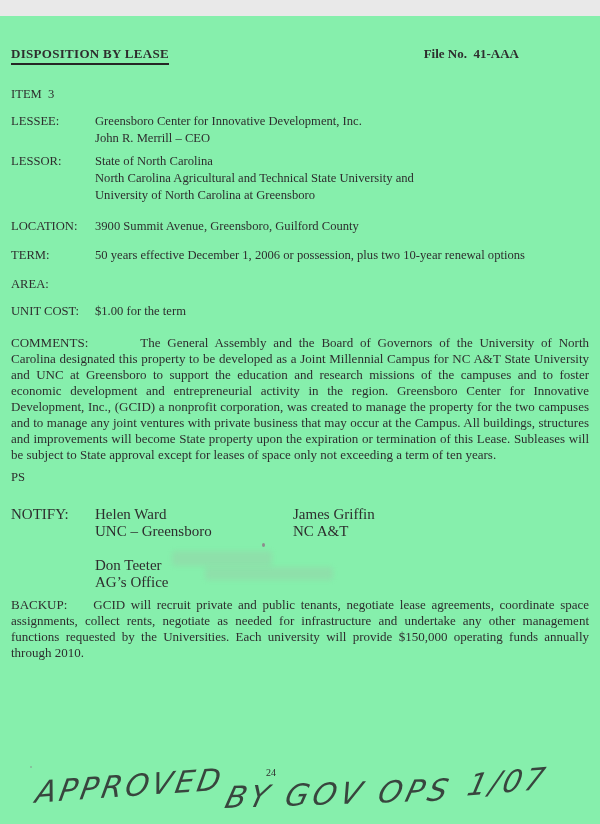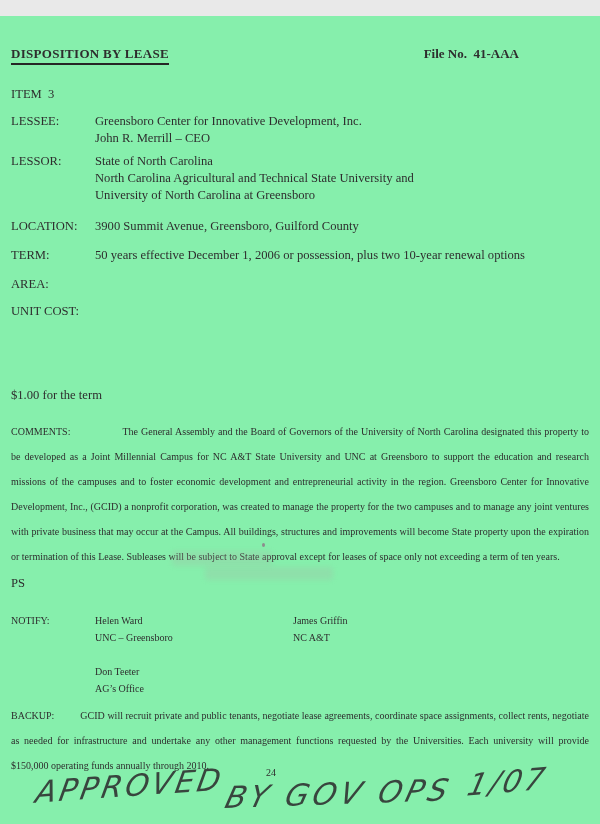--- a/index.html
+++ b/index.html
@@ -16,26 +16,26 @@
   }
   .typed{filter:blur(0.22px);}
   .title-row{display:flex;align-items:flex-start;line-height:17px;font-size:13px;}
   .title{font-weight:bold;letter-spacing:.3px;border-bottom:2px solid #262626;padding-bottom:1px;white-space:pre;}
   .fileno{font-weight:bold;margin-left:auto;margin-right:70px;white-space:pre;}
   .item{margin-top:21px;line-height:17px;font-size:12.6px;white-space:pre;}
   .row{display:flex;line-height:17px;font-size:12.6px;}
   .row .label{flex:0 0 84px;}
   .row .value{flex:1;white-space:pre-line;text-align:justify;}
   .row .value.nojust{text-align:left;}
-  .para{margin:0;font-size:10px;line-height:25px;text-align:justify;}
+  .para{margin:0;font-size:13px;line-height:16px;text-align:justify;}
   .plabel{white-space:pre;}
   .sp-comments{display:inline-block;width:52px;}
   .sp-backup{display:inline-block;width:26px;}
   .ps{font-size:12.6px;line-height:16px;}
-  .notify-grid{display:flex;font-size:10px;line-height:17px;}
+  .notify-grid{display:flex;font-size:15px;line-height:17px;}
   .notify-grid .label{flex:0 0 84px;}
   .ncol1{flex:0 0 198px;white-space:pre-line;}
   .ncol2{flex:1;white-space:pre-line;}
   
   .hw{
     position:absolute;
     font-family:"DejaVu Sans",sans-serif;
     font-style:italic;
     color:rgba(45,45,47,.88);
     letter-spacing:3px;
@@ -91,21 +91,21 @@
 
     <div class="row" style="margin-top:12px;align-items:flex-end;">
       <span class="label">TERM:</span>
       <span class="value">50 years effective December 1, 2006 or possession, plus two 10-year renewal options</span>
     </div>
 
     <div class="row" style="margin-top:12px;">
       <span class="label">AREA:</span>
     </div>
 
-    <div class="row" style="margin-top:10px;flex-direction:column;">
+    <div class="row" style="margin-top:10px;">
       <span class="label">UNIT COST:</span>
       <span class="value nojust">$1.00 for the term</span>
     </div>
 
     <p class="para" style="margin-top:15px;"><span class="plabel">COMMENTS:</span><span class="sp-comments"></span><span>The General Assembly and the Board of Governors of the University of North Carolina designated this property to be developed as a Joint Millennial Campus for NC A&amp;T State University and UNC at Greensboro to support the education and research missions of the campuses and to foster economic development and entrepreneurial activity in the region. Greensboro Center for Innovative Development, Inc., (GCID) a nonprofit corporation, was created to manage the property for the two campuses and to manage any joint ventures with private business that may occur at the Campus. All buildings, structures and improvements will become State property upon the expiration or termination of this Lease. Subleases will be subject to State approval except for leases of space only not exceeding a term of ten years.</span></p>
 
     <div class="ps" style="margin-top:6px;">PS</div>
 
     <div class="notify-grid" style="margin-top:21px;">
       <span class="label">NOTIFY:</span>

